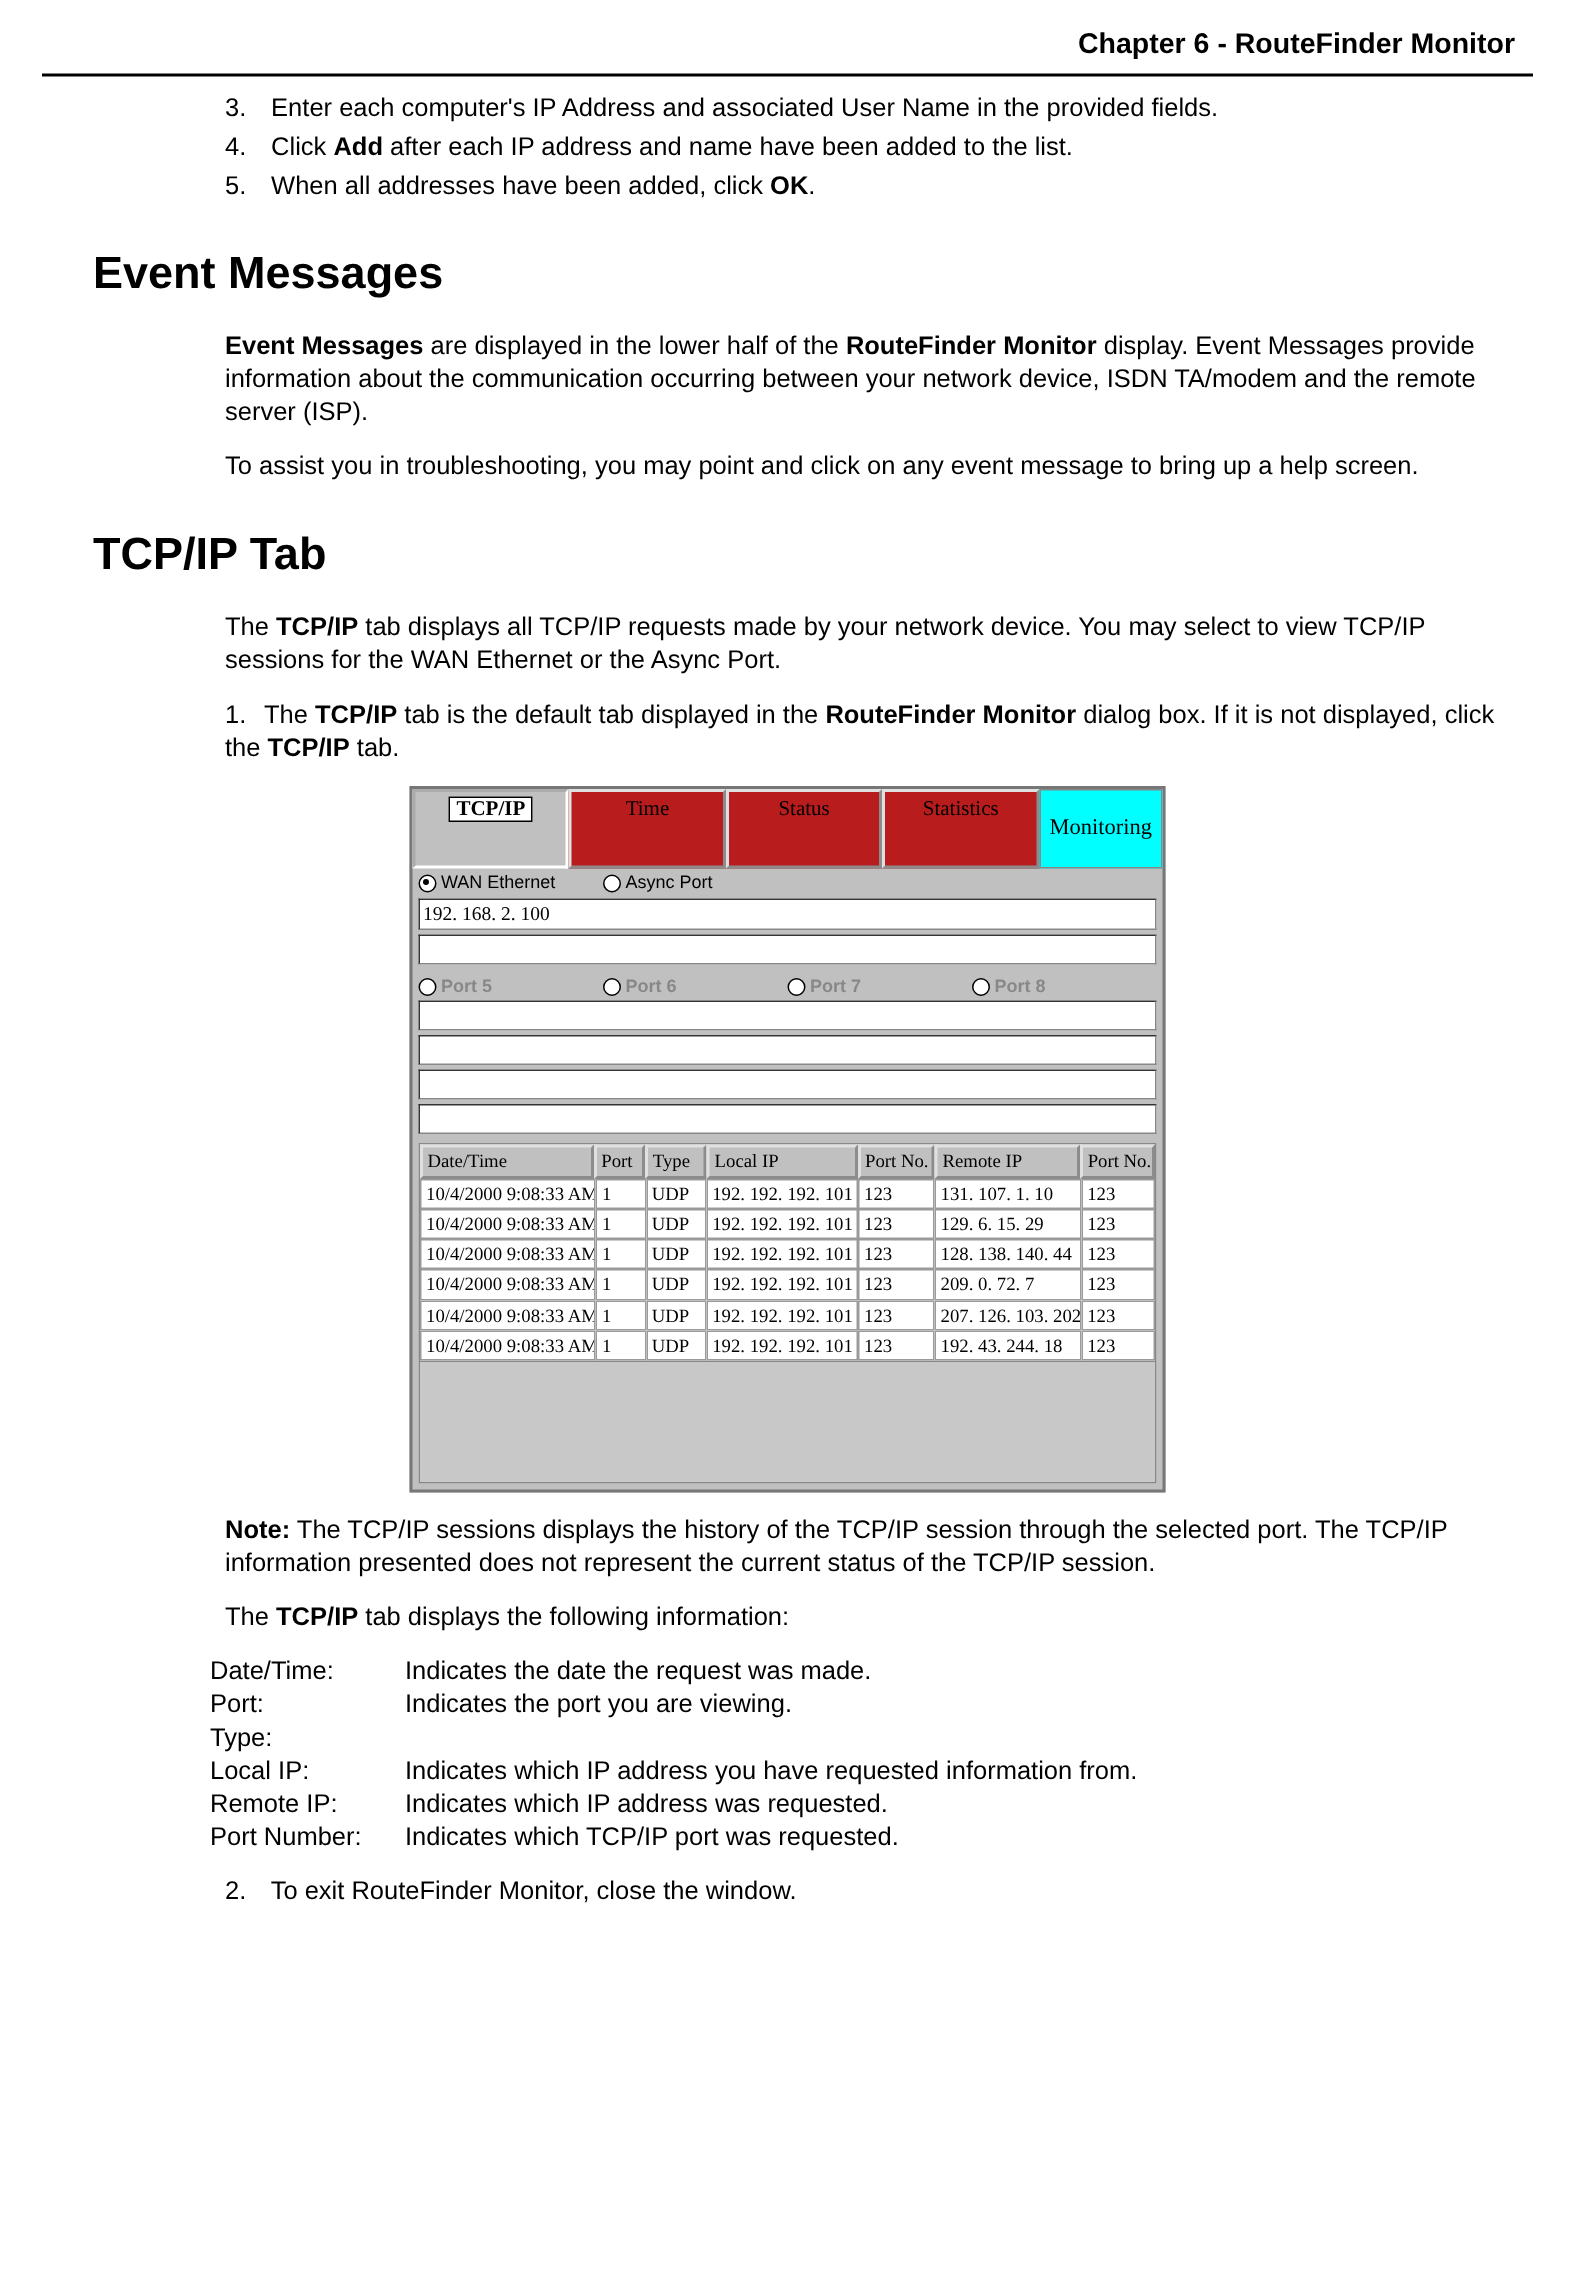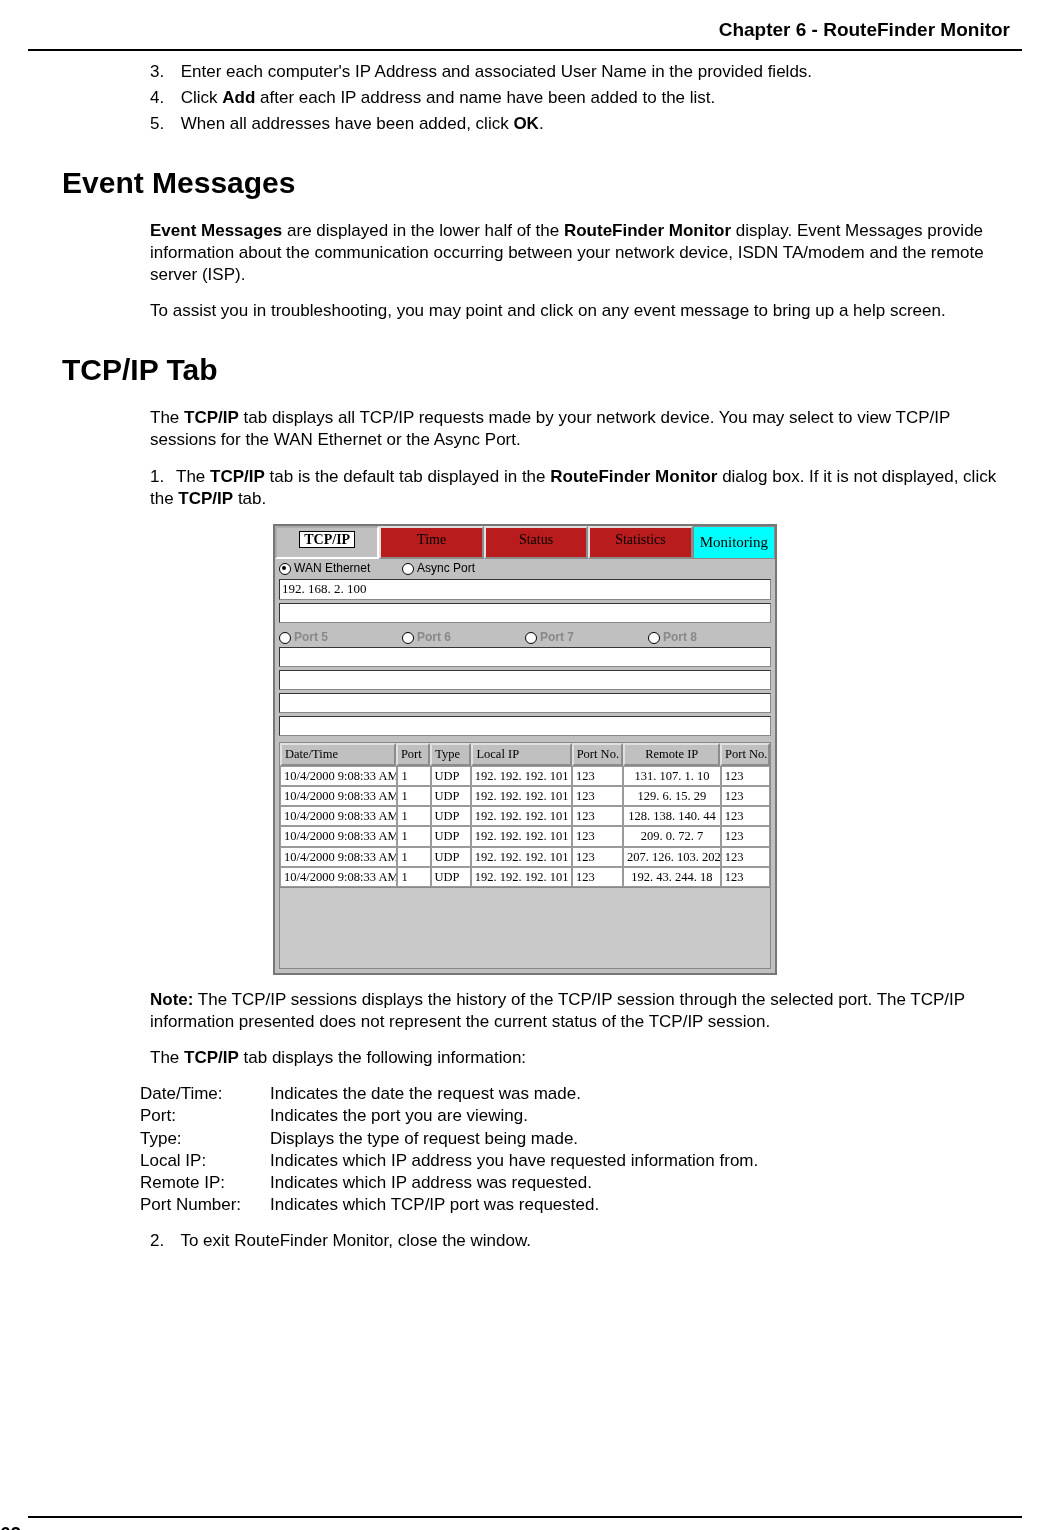--- a/index.html
+++ b/index.html
@@ -48,21 +48,21 @@
     border:2px outset #e0e0e0;
     font-family:"Times New Roman",serif;
     font-size:14px;
     background:#b91c1c;
   }
   .tab.active{border:2px inset #fff; background:#c0c0c0;}
   .tab.active span{border:1px solid #000;padding:0 4px;font-weight:bold;background:#fff;}
   .mon-label{
     background:#00ffff;
     border:1px solid #888;
-    padding:6px 6px;
+    padding:16px 6px;
     font-family:"Times New Roman",serif;
     font-size:15px;
   }
   .port-row{display:flex;padding:2px 4px;}
   .port-cell{flex:1;display:flex;align-items:center;gap:3px;}
   .radio{
     width:10px;height:10px;border-radius:50%;
     border:1px solid #000;background:#fff;display:inline-block;position:relative;
   }
   .radio.sel::after{
@@ -90,21 +90,21 @@
     font-size:12.5px;
     overflow:hidden;white-space:nowrap;
     background:#fff;
   }
   .gh{background:#c0c0c0;border:2px outset #e0e0e0;}
   .c-dt{width:122px;}
   .c-p {width:28px;}
   .c-ty{width:36px;}
   .c-li{width:104px;}
   .c-pn{width:48px;}
-  .c-ri{width:100px;text-align:center;}
+  .c-ri{width:100px;}
   .c-pn2{width:46px;}
   .grid-body .grow:nth-child(odd) .gc{background:#fff;}
   .grid-spacer{height:80px;background:#c8c8c8;border-top:1px solid #888;}
   .footer-line{border:none;border-top:2px solid #000;margin:0 28px;}
   .pagenum{text-align:left;font-weight:bold;font-size:19px;padding:4px 40px 20px 0;}
 </style>
 </head>
 <body>
 
 <div class="page-header">Chapter 6 - RouteFinder Monitor</div>
@@ -278,21 +278,20 @@
       <div class="field-row">
         <div class="field-label">Date/Time:</div>
         <div class="field-desc">Indicates the date the request was made.</div>
       </div>
       <div class="field-row">
         <div class="field-label">Port:</div>
         <div class="field-desc">Indicates the port you are viewing.</div>
       </div>
       <div class="field-row">
         <div class="field-label">Type:</div>
-        <div class="field-desc">Displays the type of request being made.</div>
       </div>
       <div class="field-row">
         <div class="field-label">Local IP:</div>
         <div class="field-desc">Indicates which IP address you have requested information from.</div>
       </div>
       <div class="field-row">
         <div class="field-label">Remote IP:</div>
         <div class="field-desc">Indicates which IP address was  requested.</div>
       </div>
       <div class="field-row">

